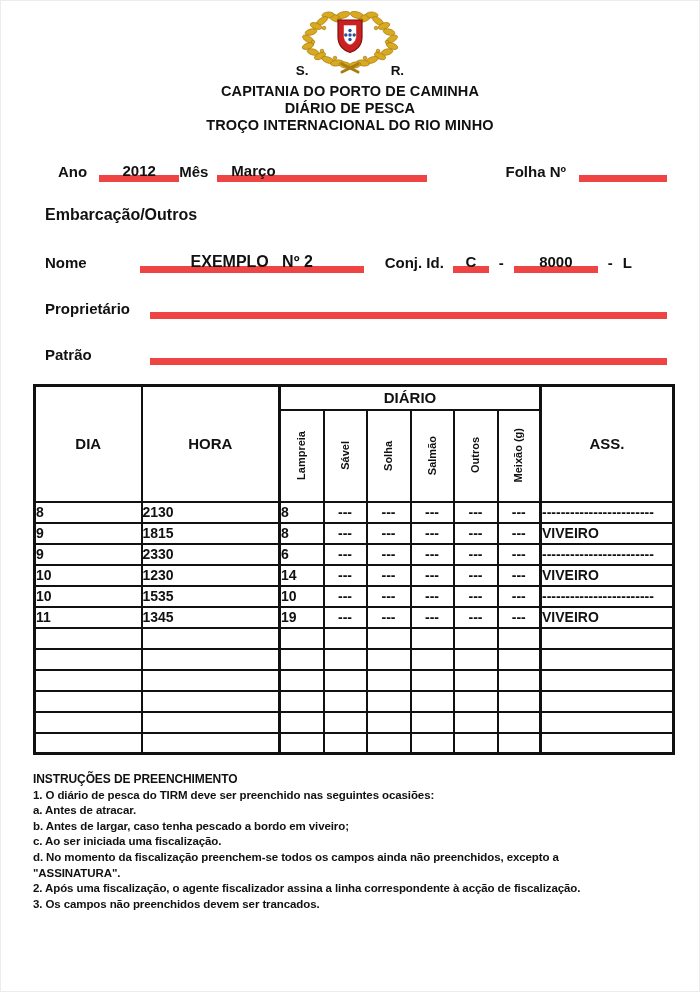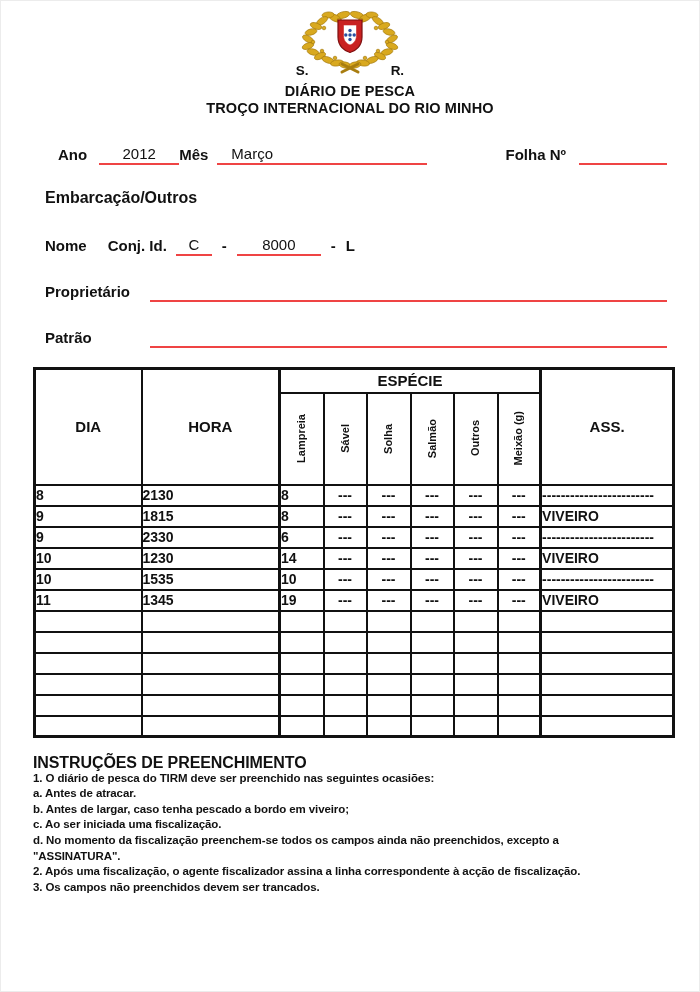--- a/index.html
+++ b/index.html
@@ -11,22 +11,22 @@
   
   .hdr{text-align:center;}
   .arms{display:block;margin:0 auto;}
   .sr-row{display:flex;justify-content:center;gap:82px;margin-top:-21px;
           font-size:13.5px;font-weight:700;position:relative;z-index:2;}
   .titles{margin-top:5px;font-weight:700;font-size:14.5px;line-height:17px;letter-spacing:.1px;}
 
   
   .row{display:flex;align-items:flex-end;}
   .lbl{font-size:15px;font-weight:700;line-height:20px;white-space:nowrap;}
-  .fld{border-bottom:2px solid #ef4444;height:21px;line-height:20px;box-sizing:border-box;
-       text-align:center;font-size:15px;font-weight:400;white-space:pre;}
+  .fld{border-bottom:7px solid #ef4444;height:21px;line-height:20px;box-sizing:border-box;
+       text-align:center;font-size:15px;font-weight:700;white-space:pre;}
   .row-1{margin-top:27px;}
   .ano-lbl{margin-left:25px;}
   .ano-fld{width:80px;margin-left:12px;}
   .mes-lbl{}
   .mes-fld{width:210px;margin-left:9px;text-align:left;padding-left:14px;}
   .sp{flex:1;}
   .folha-fld{width:88px;margin-left:13px;}
   .section-heading{margin:24px 0 0 12px;font-size:16px;font-weight:700;}
   .row-nome{margin-top:28px;}
   .nome-lbl{margin-left:12px;}
@@ -57,21 +57,21 @@
   td.c0,td.c1,td.c2,td.c8{text-align:left;}
   td.c0{padding-left:6px;}
   td.c1{padding-left:8px;}
   td.c2{padding-left:6px;}
   td.c3,td.c4,td.c5,td.c6,td.c7{text-align:center;}
   td.c8{padding-left:5px;white-space:nowrap;}
 
   
   .instr{margin-top:17px;font-size:11.5px;font-weight:700;line-height:15.6px;
          letter-spacing:-.1px;}
-  .instr-title{font-size:16px;}
+  .instr-title{font-size:12px;}
 </style>
 </head>
 <body>
 
 <div class="sheet">
 
   <div class="hdr">
     <svg class="arms" width="118" height="78" viewBox="0 0 118 78">
       <g id="sprayL" fill="#d9a91f" stroke="#a87d10" stroke-width="0.7">
         <ellipse cx="52" cy="9" rx="7" ry="3.2" transform="rotate(-15 52 9)"></ellipse>
@@ -106,39 +106,41 @@
         <circle cx="59" cy="33.5" r="1.7"></circle>
         <circle cx="54.8" cy="29" r="1.7"></circle>
         <circle cx="63.2" cy="29" r="1.7"></circle>
       </g>
     </svg>
     <div class="sr-row">
       <span>S.</span>
       <span>R.</span>
     </div>
     <div class="titles">
+      <div>CAPITANIA DO PORTO DE CAMINHA</div>
       <div>DIÁRIO DE PESCA</div>
       <div>TROÇO INTERNACIONAL DO RIO MINHO</div>
     </div>
   </div>
 
   <div class="row row-1">
     <span class="lbl ano-lbl">Ano</span>
     <span class="fld ano-fld">2012</span>
     <span class="lbl mes-lbl">Mês</span>
     <span class="fld mes-fld">Março</span>
     <span class="sp"></span>
     <span class="lbl">Folha Nº</span>
     <span class="fld folha-fld"></span>
   </div>
 
   <div class="section-heading">Embarcação/Outros</div>
 
   <div class="row row-nome">
     <span class="lbl nome-lbl">Nome</span>
+    <span class="fld nome-fld">EXEMPLO   Nº 2</span>
     <span class="lbl conj-lbl">Conj. Id.</span>
     <span class="fld cid-1">C</span>
     <span class="dash">-</span>
     <span class="fld cid-2">8000</span>
     <span class="dash">-</span>
     <span class="cid-3">L</span>
   </div>
 
   <div class="row row-prop">
     <span class="lbl plabel">Proprietário</span>
@@ -159,21 +161,21 @@
         <col style="width:44px">
       <col style="width:43px">
         <col style="width:44px">
         <col style="width:43px">
       <col style="width:133px">
     </colgroup>
     <thead>
       <tr class="h1">
         <th rowspan="2">DIA</th>
         <th rowspan="2">HORA</th>
-        <th colspan="6" class="bL">ESPÉCIE</th>
+        <th colspan="6" class="bL">DIÁRIO</th>
         <th rowspan="2" class="bL">ASS.</th>
       </tr>
       <tr class="h2">
         <th class="species bL">
             <div class="vert">Lampreia</div>
           </th>
         <th class="species">
             <div class="vert">Sável</div>
           </th>
         <th class="species">

